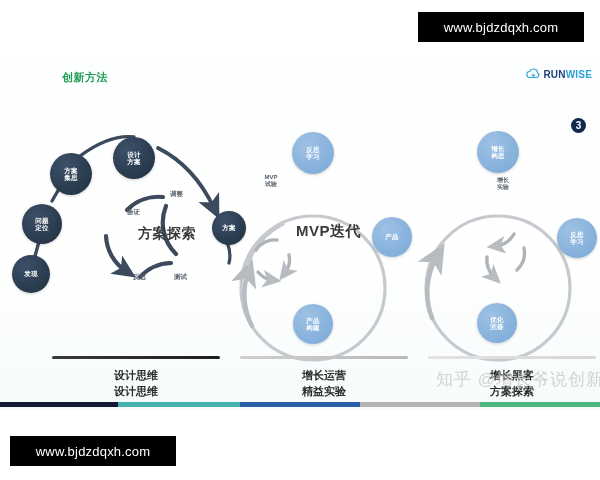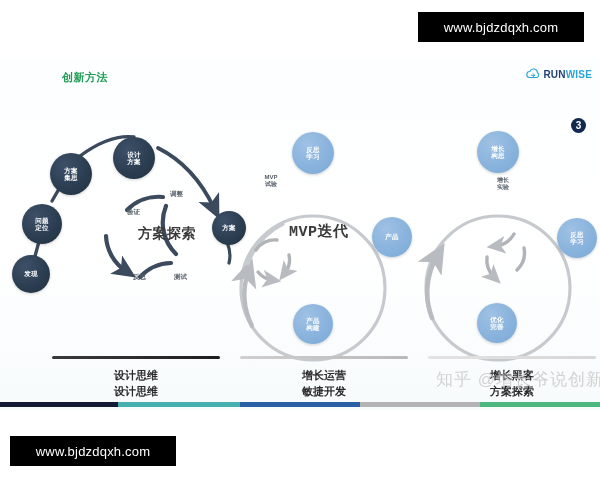--- a/index.html
+++ b/index.html
@@ -227,21 +227,21 @@
   <div class="node blue" style="left:557px;top:218px;width:40px;height:40px;">
     <span>反思</span>
     <span>学习</span>
   </div>
   <div class="node blue" style="left:477px;top:303px;width:40px;height:40px;">
     <span>优化</span>
     <span>完善</span>
   </div>
 
   <div class="center-label" style="left:138px;top:225px;">方案探索</div>
-  <div class="center-label big" style="left:289px;top:222px;font-family:Liberation Mono, monospace;">MVP迭代</div>
+  <div class="center-label big" style="left:296px;top:222px;">MVP迭代</div>
 
   <div class="micro" style="left:170px;top:190px;">调整</div>
   <div class="micro" style="left:127px;top:208px;">验证</div>
   <div class="micro" style="left:133px;top:273px;">反思</div>
   <div class="micro" style="left:174px;top:273px;">测试</div>
 
   <div class="micro two" style="left:258px;top:174px;width:26px;">
     <span>MVP</span><br>
     <span>试验</span>
   </div>
@@ -253,21 +253,21 @@
   <div class="rule d" style="left:52px;top:356px;width:168px;"></div>
   <div class="rule g" style="left:240px;top:356px;width:168px;"></div>
   <div class="rule l" style="left:428px;top:356px;width:168px;"></div>
 
   <div class="caption" style="left:52px;top:368px;width:168px;">
     <span>设计思维</span><br>
     <span>设计思维</span>
   </div>
   <div class="caption" style="left:240px;top:368px;width:168px;">
     <span>增长运营</span><br>
-    <span>敏捷开发</span>
+    <span>精益实验</span>
   </div>
   <div class="caption" style="left:428px;top:368px;width:168px;">
     <span>增长黑客</span><br>
     <span>方案探索</span>
   </div>
 
   <div class="wm-zhihu">知乎 @增长爷说创新</div>
 
   <div class="footbar">
     <i style="width:118px;background:#141a34;"></i>

